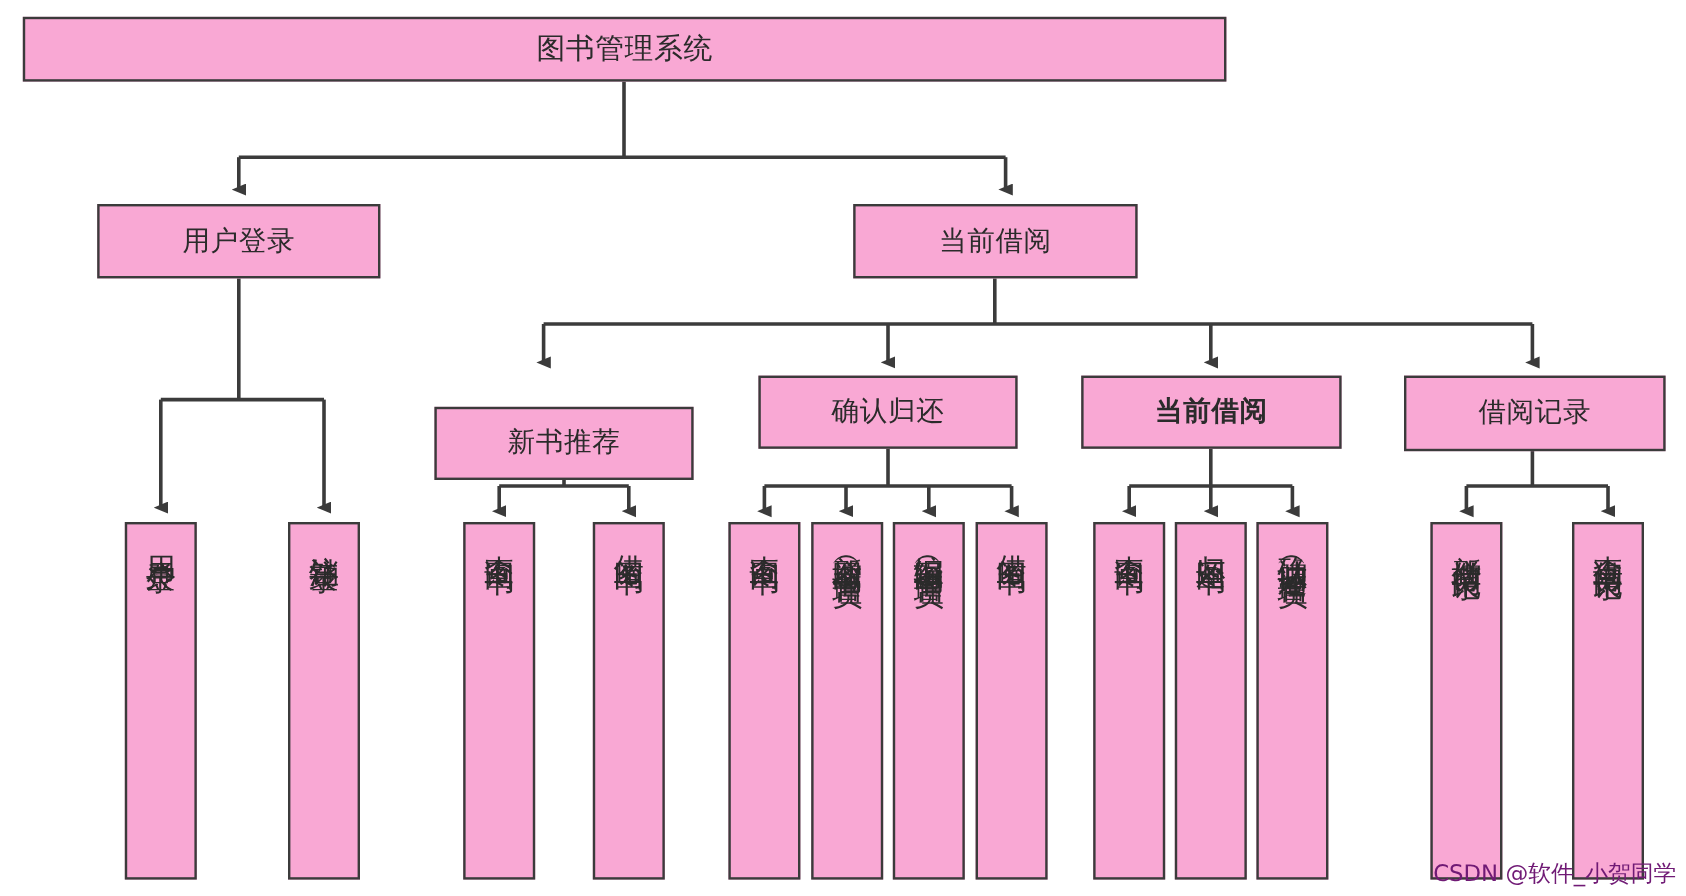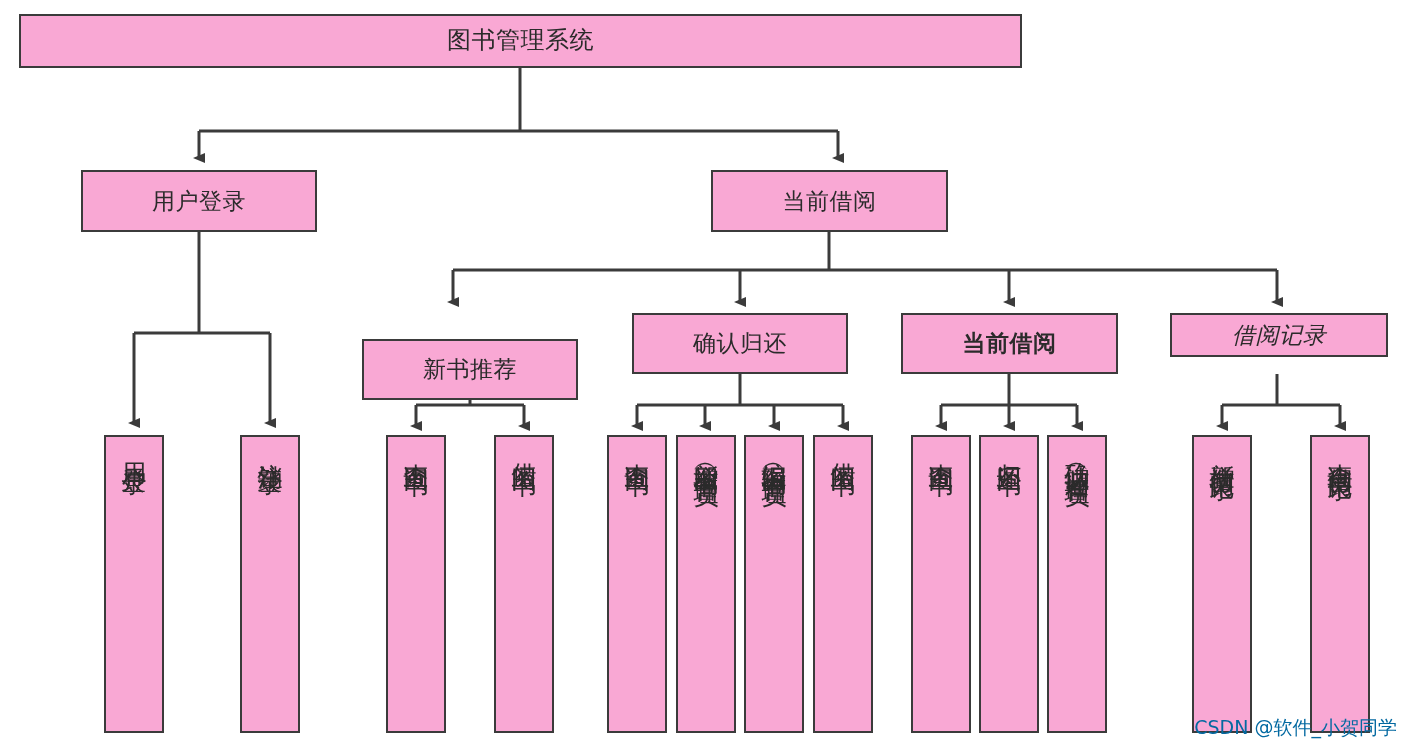--- a/index.html
+++ b/index.html
@@ -65,21 +65,21 @@
     font-size: 25px;
     line-height: 1.0;
     letter-spacing: 3px;
     white-space: nowrap;
   }
   .watermark {
     position: absolute;
     right: 8px;
     bottom: 6px;
     font-size: 19px;
-    color: #0369a1;
+    color: #701a75;
     white-space: nowrap;
     font-family: "DejaVu Sans", "Liberation Sans", sans-serif;
   }
 </style>
 </head>
 <body>
 
 <div id="diagram">
 
   <svg class="conn-layer" viewBox="0 0 1405 747" width="1405" height="747" xmlns="http://www.w3.org/2000/svg">
@@ -145,21 +145,21 @@
 
   <div class="node horiz" style="left:362px; top:313px; width:216px; height:61px;margin-top:26px;">
     <span class="label">新书推荐</span>
   </div>
   <div class="node horiz" style="left:632px; top:313px; width:216px; height:61px;">
     <span class="label">确认归还</span>
   </div>
   <div class="node horiz" style="left:901px; top:313px; width:217px; height:61px;font-weight:bold;">
     <span class="label">当前借阅</span>
   </div>
-  <div class="node horiz" style="left:1170px; top:313px; width:218px; height:44px;font-style:italic;">
+  <div class="node horiz" style="left:1170px; top:313px; width:218px; height:63px;">
     <span class="label">借阅记录</span>
   </div>
 
   <div class="node vert" style="left:104px; top:435px; width:60px; height:298px;">
     <span class="label">用户登录</span>
   </div>
   <div class="node vert" style="left:240px; top:435px; width:60px; height:298px;">
     <span class="label">注销登录</span>
   </div>
 

